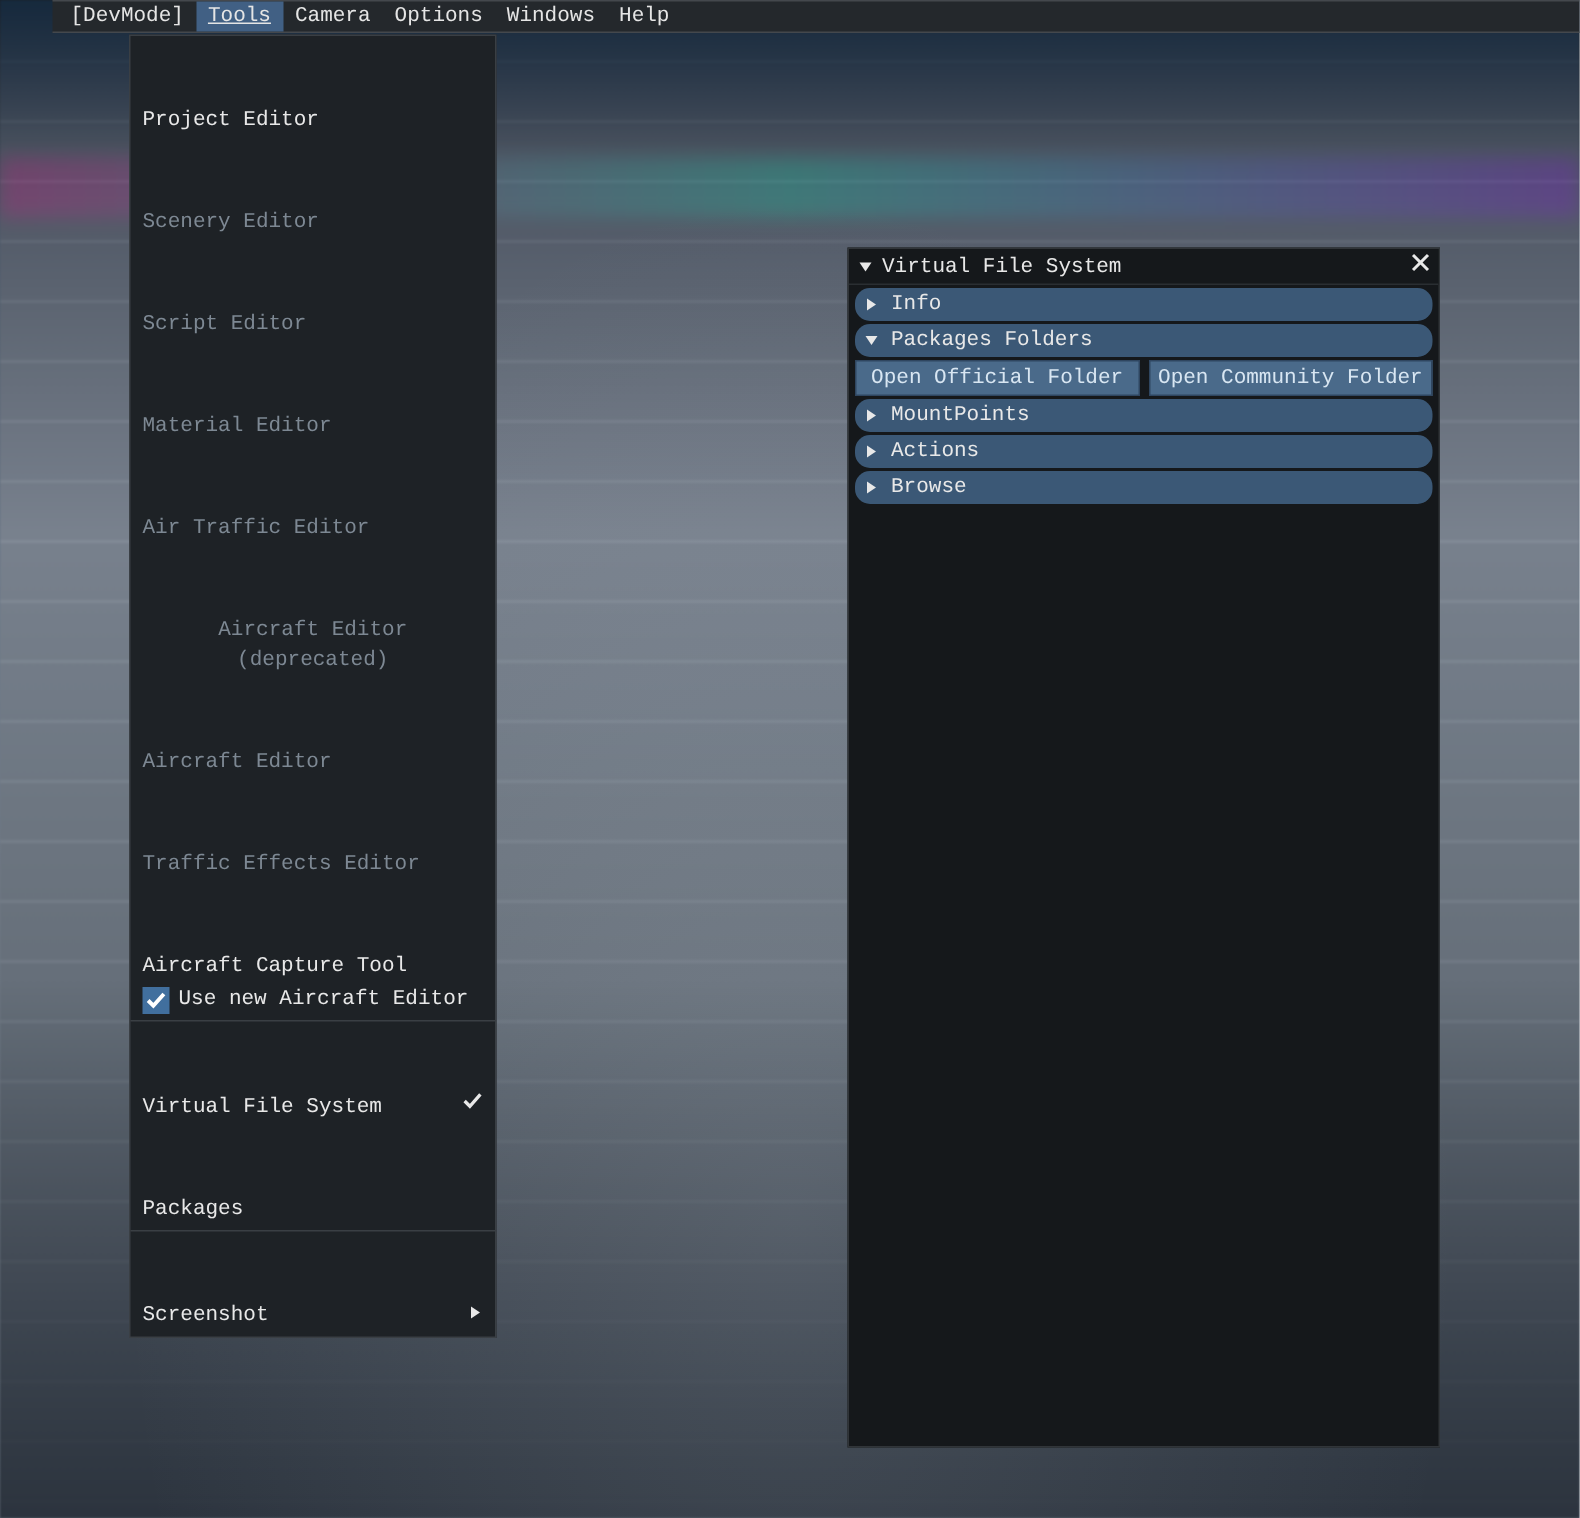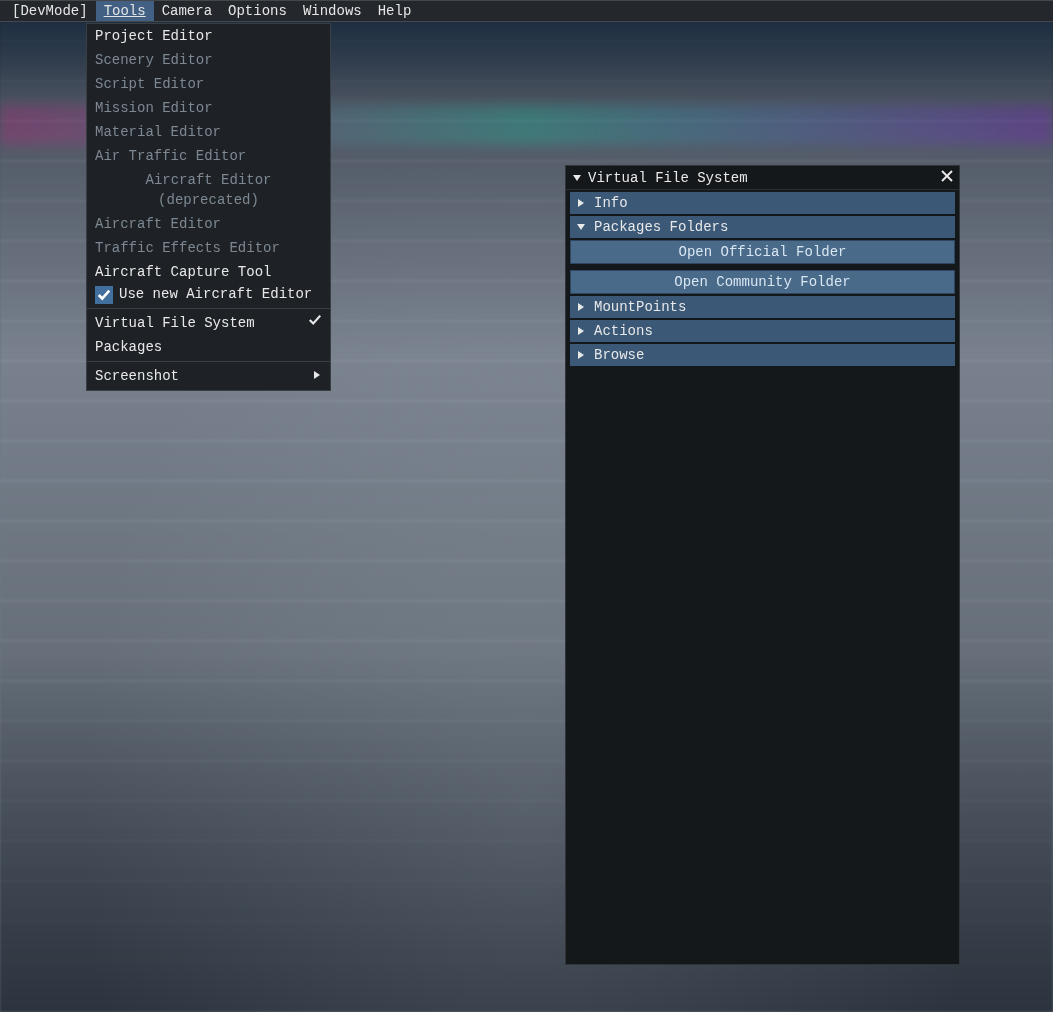--- a/index.html
+++ b/index.html
@@ -38,20 +38,21 @@
   .menubar {
     position: relative;
     z-index: 10;
     height: 22px;
     background: #24282c;
     border-top: 1px solid #44484d;
     border-bottom: 1px solid #44484d;
     display: flex;
     align-items: stretch;
     padding-left: 4px;
+    margin-left: 35px;
   }
   .menubar-item {
     padding: 0 8px;
     display:flex;align-items:center;
     color:#e5e5e5;
     cursor:default;
   }
   .menubar-item.active { background:#416084;text-decoration:underline; }
 
   
@@ -62,20 +63,21 @@
     background:#1e2226;
     border:1px solid #3a3f44;
     z-index:20;
     padding-bottom:2px;
   }
   .drop-item{
     padding:2px 8px;
     line-height:20px;
     display:flex;align-items:center;justify-content:space-between;
     color:#e8e8e8;
+    margin-top:44px;
   }
   .drop-item.dim{ color:#7d8893;text-align:center; }
   .divider{height:1px;background:#3a3f44;margin:2px 0;}
   .check-row{display:flex;align-items:flex-start;gap:6px;padding:2px 8px;}
   .check-row .box{
     width:18px;height:18px;background:#416f9e;display:flex;align-items:center;justify-content:center;
   }
   .check-row .box svg{width:14px;height:14px;stroke:#fff;stroke-width:3;fill:none;}
   .mark svg{width:14px;height:14px;stroke:#e8e8e8;stroke-width:2.5;fill:none;}
   .arrow-right svg{width:10px;height:10px;fill:#e8e8e8;}
@@ -97,24 +99,24 @@
   }
   .vfs-title-left{display:flex;align-items:center;gap:6px;}
   .tri{display:inline-flex;}
   .tri svg{width:10px;height:10px;fill:#e8e8e8;}
   .close-x svg{width:12px;height:12px;stroke:#e8e8e8;stroke-width:2;}
 
   .section-bar{
     background:#3b5876;
     margin:2px 4px;
     padding:3px 6px;
-    display:flex;align-items:center;gap:8px;
+    display:flex;align-items:center;gap:8px;border-radius:10px;
   }
   .btn-row{
-    display:flex;gap:6px;margin:1px 4px 2px 4px;flex-direction:column;
+    display:flex;gap:6px;margin:1px 4px 2px 4px;
   }
   .flat-btn{
     flex:1;
     background:#4a6a8a;
     border:1px solid #2f4660;
     text-align:center;
     padding:3px 4px;
     color:#d8e6f2;
     font-family:inherit;font-size:14px;
   }
@@ -136,23 +138,20 @@
 
 <div class="dropdown">
   <div class="drop-item">
       <span>Project Editor</span>
     </div>
   <div class="drop-item dim">
       <span>Scenery Editor</span>
     </div>
   <div class="drop-item dim">
       <span>Script Editor</span>
-    </div>
-  <div class="drop-item dim">
-      <span>Mission Editor</span>
     </div>
   <div class="drop-item dim">
       <span>Material Editor</span>
     </div>
   <div class="drop-item dim">
       <span>Air Traffic Editor</span>
     </div>
   <div class="drop-item dim">
       <span>Aircraft Editor (deprecated)</span>
     </div>

